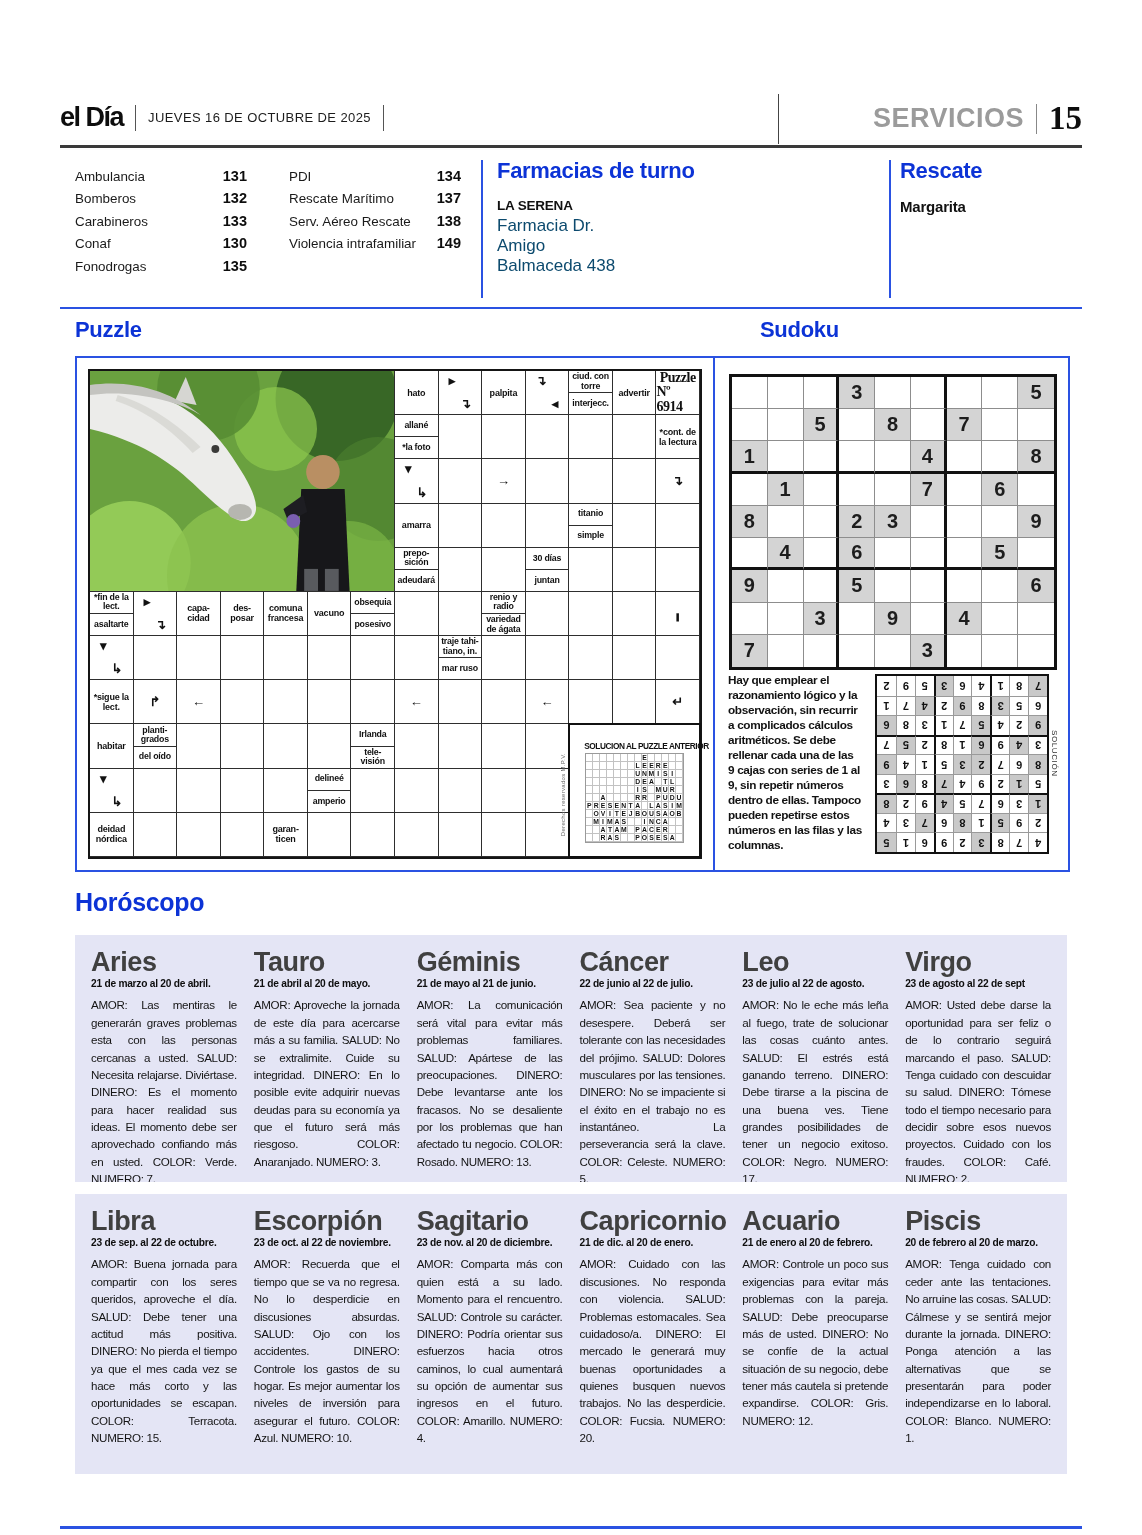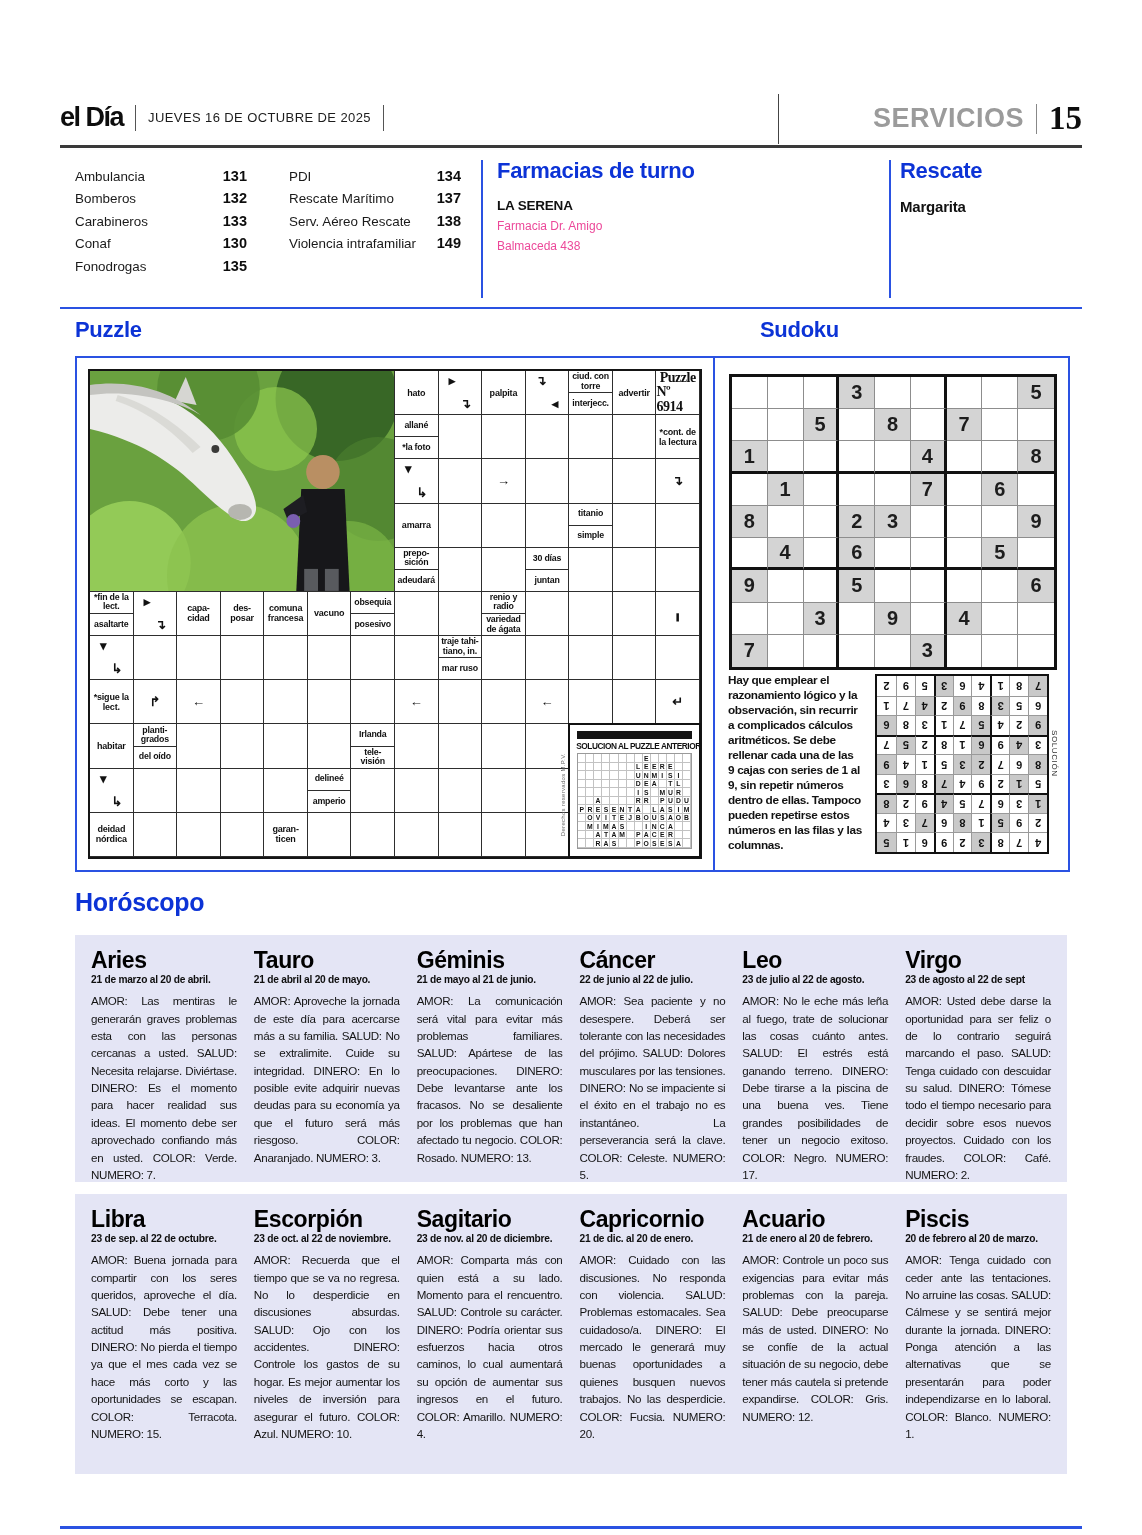--- a/index.html
+++ b/index.html
@@ -25,21 +25,21 @@
   .emg-col { width:172px;text-align:center; }
   .emg-row { display:flex; justify-content:space-between; align-items:baseline; height:22.4px; }
   .emg-label { font-size:13.4px; color:#1a1a1a; }
   .emg-num { font-size:14.5px; font-weight:bold; color:#0d0d0d; }
   .vdiv { position:absolute; width:2px; background:#2a52e2; top:152px; height:138px; }
   .vdiv1 { left:481px; } .vdiv2 { left:889px; }
   .farm { position:absolute; left:497px; top:150px; width:386px; }
   .farm-cols { display:flex; gap:10px; margin-top:12px; }
   .farm-col1 { width:138px; } .farm-col2 { width:238px; }
   .farm-city { font-size:13.5px; font-weight:bold; letter-spacing:-0.2px; line-height:20px; }
-  .farm-line { font-size:12px; line-height:20px; color:#ec4899; }
+  .farm-line { font-size:17px; line-height:20px; color:#0c4a6e; }
   .santoral { position:absolute; left:900px; top:150px; width:180px; }
   .santoral-name { font-size:15px; font-weight:bold; margin-top:14px; letter-spacing:-0.2px; }
   .blue-rule { position:absolute; left:60px; right:60px; top:299px; height:2px; background:#2a52e2; }
   .bottom-rule { position:absolute; left:60px; right:60px; top:1518px; height:3px; background:#2a52e2; }
 
   
   .puzzle-title { position:absolute; left:75px; top:309px; }
   .sudoku-title { position:absolute; left:760px; top:309px; }
   .pz-box { position:absolute; left:75px; top:348px; width:636px; height:512px; border:2px solid #2a52e2; background:#fff; }
   .cw-grid { position:absolute; left:11px; top:11px; right:11px; bottom:11px;
@@ -53,21 +53,21 @@
              font-size:8.8px; font-weight:bold; line-height:1.08; padding:1px; letter-spacing:-0.2px; }
   .cw-split .half.top { border-bottom:1px solid #2e2e2e; }
   .cw-arrow { display:flex; align-items:center; justify-content:center; font-size:13px; font-weight:bold; gap:5px; }
   .cw-arrow .a1 { align-self:flex-start; padding:2px 0 0 3px; }
   .cw-arrow .a2 { align-self:flex-end; padding:0 3px 3px 0; }
   .cw-logo { display:flex; flex-direction:column; align-items:center; justify-content:center;
              font-family:"Liberation Serif", serif; font-weight:bold; font-size:14px; line-height:1.05; letter-spacing:-0.5px; }
   .cw-photo { grid-area:1/1/6/8; border-right:1px solid #2e2e2e; border-bottom:1px solid #2e2e2e; }
   .cw-photo svg { display:block; width:100%; height:100%; }
   .cw-solution { grid-area:9/12/12/15; position:relative; background:#fff; border:2px solid #111;
-             margin:-1px; display:flex; flex-direction:column; padding:6px; z-index:2; }
+             margin:-1px; display:flex; flex-direction:column; padding:14px; z-index:2; }
   .cw-sol-bar { height:8px; background:#141414; margin:0 1px; }
   .cw-sol-title { font-size:8.3px; font-weight:bold; letter-spacing:-0.45px; text-align:center;
              white-space:nowrap; margin:2px 0 2px; }
   .cw-sol-grid { flex:1; display:grid; grid-template-columns:repeat(14,1fr); grid-template-rows:repeat(11,1fr);
              border:1px solid #9a9a9a; margin:0 1px 1px; }
   .cw-letter { border-right:1px solid #c2c2c2; border-bottom:1px solid #c2c2c2; display:flex;
              align-items:center; justify-content:center; font-size:6.8px; font-weight:bold; }
   .cw-credit { position:absolute; left:-10px; top:28px; writing-mode:vertical-rl; transform:rotate(180deg);
              font-size:6px; color:#666; letter-spacing:0.3px; }
 
@@ -95,21 +95,21 @@
              font-size:8px; color:#333; letter-spacing:0.6px; }
 
   
   .horo-title { position:absolute; left:75px; top:880px; font-size:25px; font-weight:bold; color:#0c33d6; letter-spacing:-0.3px; }
   .horo-panel { position:absolute; left:75px; width:992px; background:#e4e5f5;
              display:grid; grid-template-columns:repeat(6,1fr); column-gap:17px;
              padding:13px 16px 10px; box-sizing:border-box; overflow:hidden; }
   .horo-row1 { top:927px; height:247px; }
   .horo-row2 { top:1186px; height:280px; }
   .horo-card { min-width:0; }
-  .horo-name { font-size:23px; font-weight:bold; color:#000000; margin:0 0 2px; letter-spacing:-0.4px; line-height:1.05; }
+  .horo-name { font-size:27px; font-weight:bold; color:#404040; margin:0 0 2px; letter-spacing:-0.4px; line-height:1.05; }
   .horo-dates { font-size:10.2px; font-weight:bold; color:#0e0e0e; letter-spacing:-0.25px; margin:0 0 7px; }
   .horo-text { font-size:11.6px; line-height:1.5; letter-spacing:-0.3px; text-align:justify; color:#141414; margin:0; }
 </style>
 </head>
 <body>
 
 <div class="page">
 
   <div class="masthead">
     <span class="logo">el Día</span>

